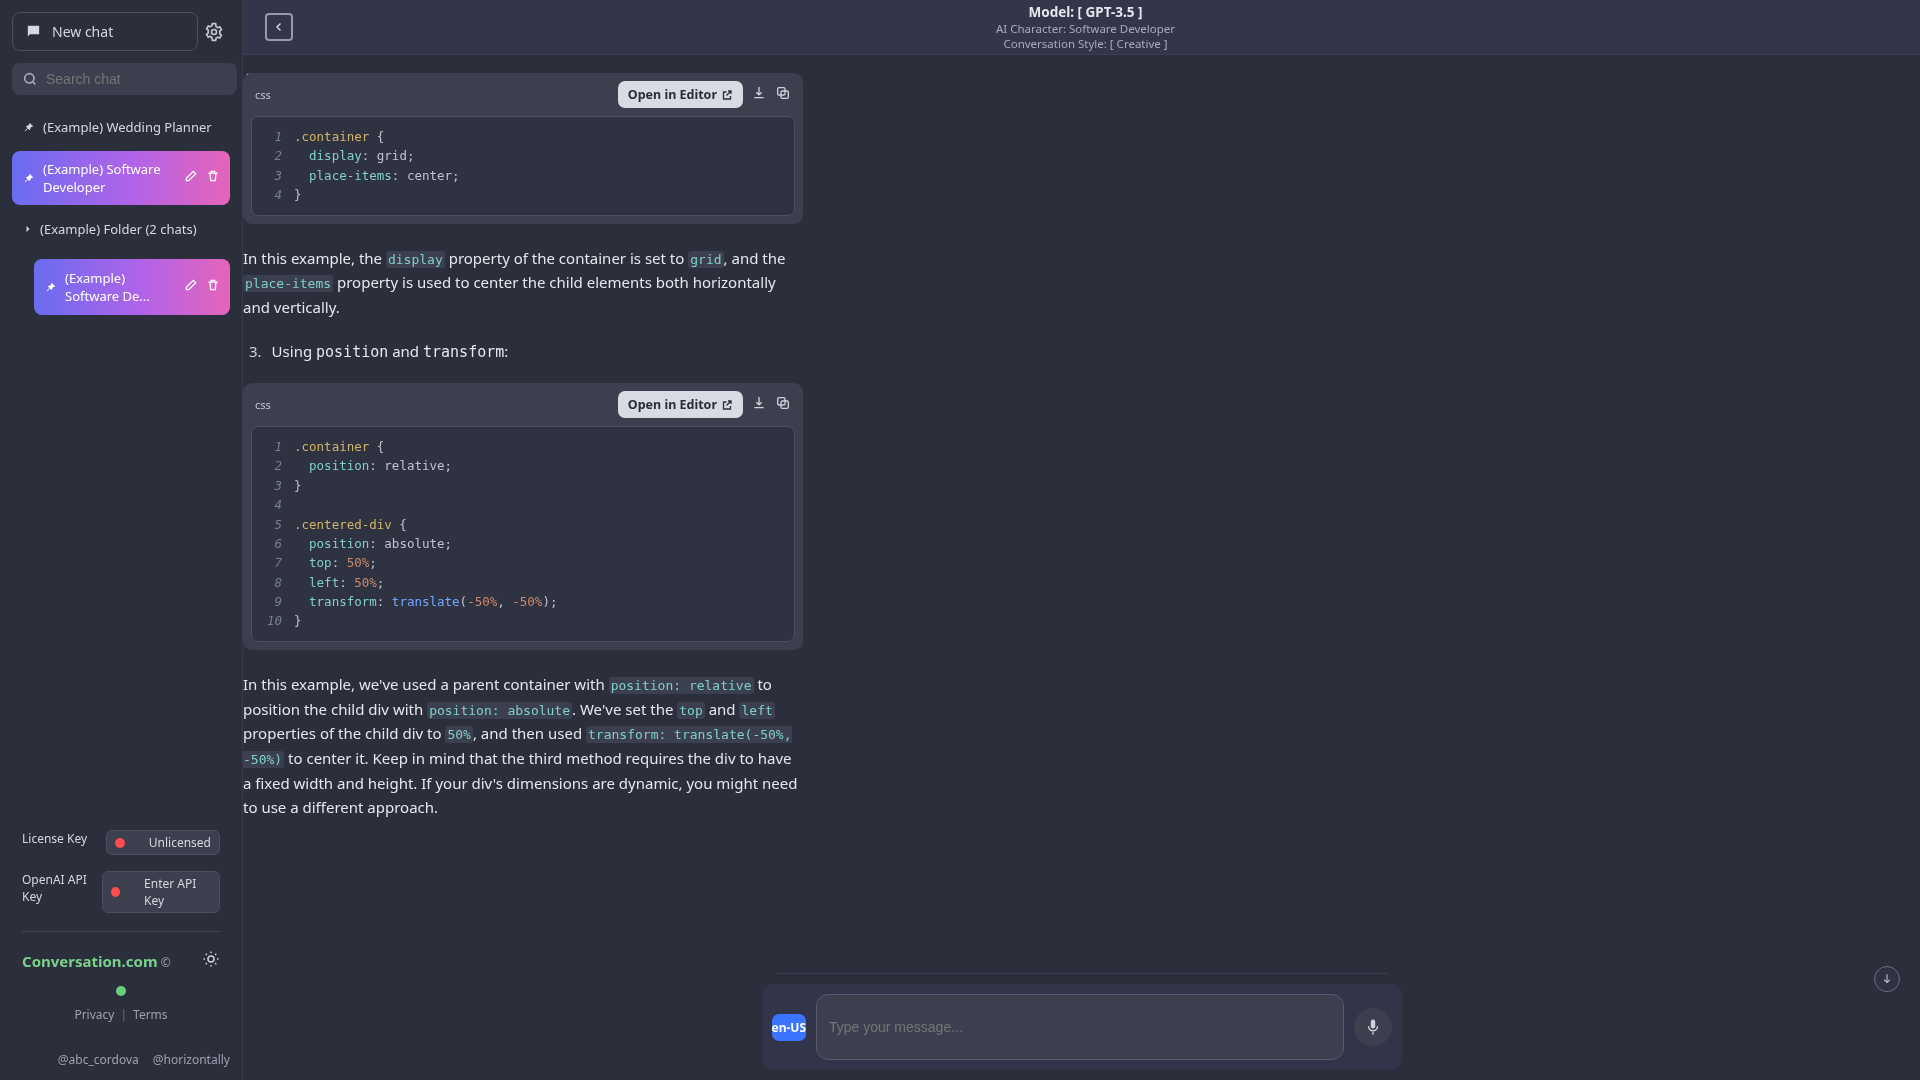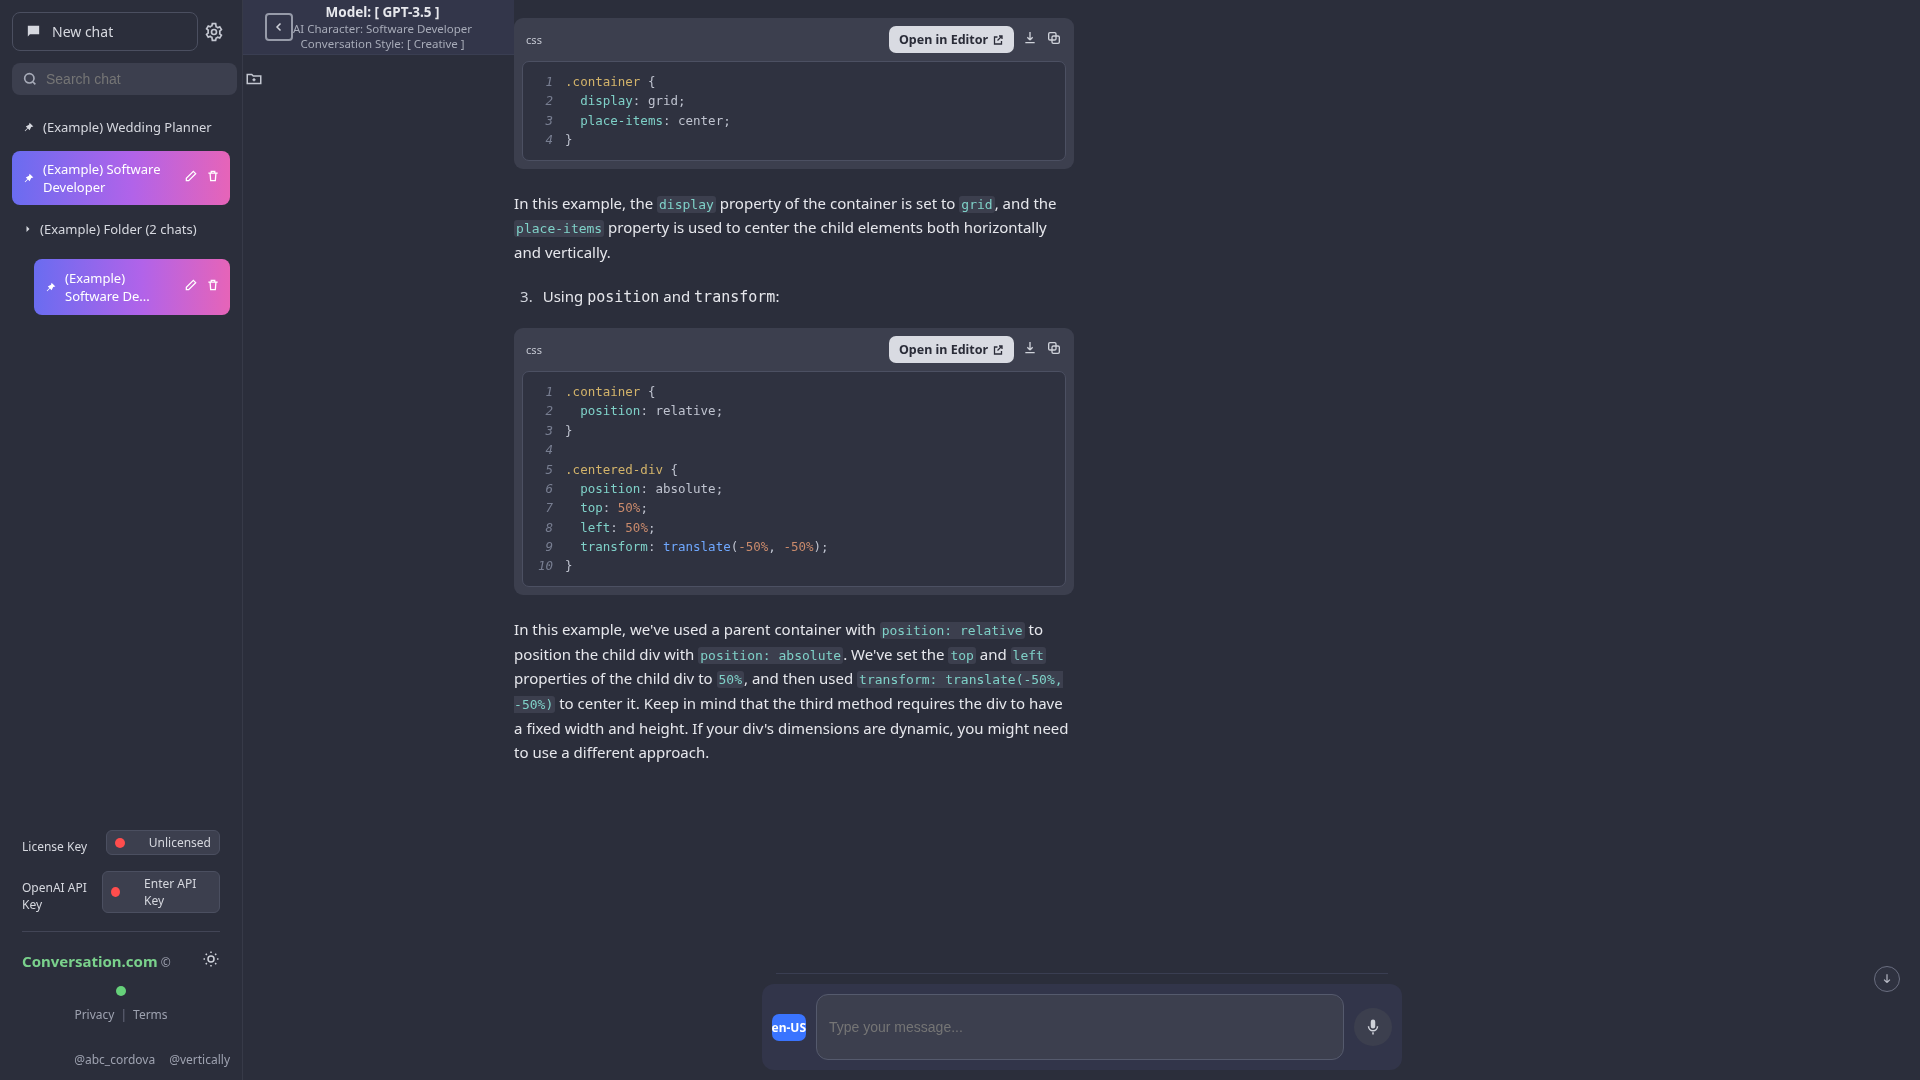--- a/index.html
+++ b/index.html
@@ -16,33 +16,33 @@
 .search input{flex:1;border:none;background:transparent;color:#d6d8df;font-size:14px;outline:none}
 .sq-btn{width:32px;height:32px;border-radius:6px;display:flex;align-items:center;justify-content:center;cursor:pointer;color:#c4c7d1}
 .chatlist{display:flex;flex-direction:column;gap:6px}
 .chat-item{display:flex;align-items:center;gap:8px;padding:9px 10px;border-radius:8px;font-size:13px;cursor:pointer;color:#d6d8df}
 .chat-item .tail{margin-left:auto;display:flex;gap:8px}
 .chat-item.active{background:linear-gradient(90deg,#6a6cf0 0%,#b163e9 55%,#e664b8 100%);color:#fff}
 .chat-folder{display:flex;align-items:center;gap:6px;padding:9px 10px;font-size:13px;color:#d6d8df;cursor:pointer;border-radius:8px}
 .chat-nested{margin:6px 0 0 22px}
 .chat-nested .chat-item.active{padding:10px}
 .bottom{margin-top:auto;display:flex;flex-direction:column;gap:8px;font-size:12px}
-.kvrow{display:flex;align-items:flex-end;justify-content:space-between;padding:4px 10px}
+.kvrow{display:flex;align-items:flex-start;justify-content:space-between;padding:4px 10px}
 .pill{display:flex;align-items:center;gap:24px;background:#3c3f4e;border:1px solid #4b4f60;border-radius:6px;padding:3px 8px;font-size:12px;cursor:pointer}
 .dot-red{width:10px;height:10px;border-radius:50%;background:#ff4d4d}
 .hr{height:1px;background:#424556;margin:6px 10px}
 .brand{display:flex;align-items:center;gap:8px;justify-content:space-between;padding:4px 10px}
 .brandname{color:#7ad18c;font-weight:700;font-size:15px}
 .dotline{display:flex;justify-content:center;padding:2px}
 .dot-green{width:10px;height:10px;border-radius:50%;background:#66d17a}
 .linkline{display:flex;gap:6px;justify-content:center;color:#9ea2b0;font-size:12px}
 .linkline .sep{color:#6a6e80}
 .handles{display:flex;gap:14px;justify-content:flex-end;color:#9ea2b0;font-size:12px;margin-top:20px}
 
-.main{flex:1;display:flex;min-width:0;position:relative}
+.main{flex:1;display:flex;flex-direction:column;min-width:0;position:relative}
 .topbar{height:55px;min-height:55px;display:flex;align-items:center;padding:0 14px;background:#33364a;border-bottom:1px solid #3a3e52}
 .collapse-btn{width:28px;height:28px;border:2px solid #979ba9;border-radius:4px;display:flex;align-items:center;justify-content:center;color:#cfd2da;cursor:pointer;margin-left:8px}
 .topcenter{flex:1;text-align:center;color:#cfd2da}
 .modelline{font-weight:700;font-size:13.5px;color:#e6e7ec}
 .subline{font-size:11.5px;color:#a7abb8}
 .chatview{flex:1;overflow:auto;display:flex;justify-content:flex-start;padding:18px 0 80px}
 .cv-inner{width:560px;display:flex;flex-direction:column;gap:22px}
 .codecard{background:#3c3f4e;border-radius:9px;overflow:hidden}
 .codehead{display:flex;align-items:center;padding:8px 12px;gap:8px}
 .lang{font-size:11px;color:#c4c7d1;text-transform:lowercase}
@@ -195,21 +195,21 @@
       <div class="dotline">
           <span class="dot-green"></span>
         </div>
       <div class="linkline">
         <span>Privacy</span>
         <span class="sep">|</span>
         <span>Terms</span>
       </div>
       <div class="handles">
         <span>@abc_cordova</span>
-        <span>@vertically</span>
+        <span>@horizontally</span>
       </div>
     </div>
   </aside>
 
   <main class="main">
     <div class="topbar">
       <div class="collapse-btn">
         <svg width="12" height="12" viewBox="0 0 24 24" fill="none" stroke="currentColor" stroke-width="3">
             <path d="M15 5l-7 7 7 7"></path>
           </svg>

